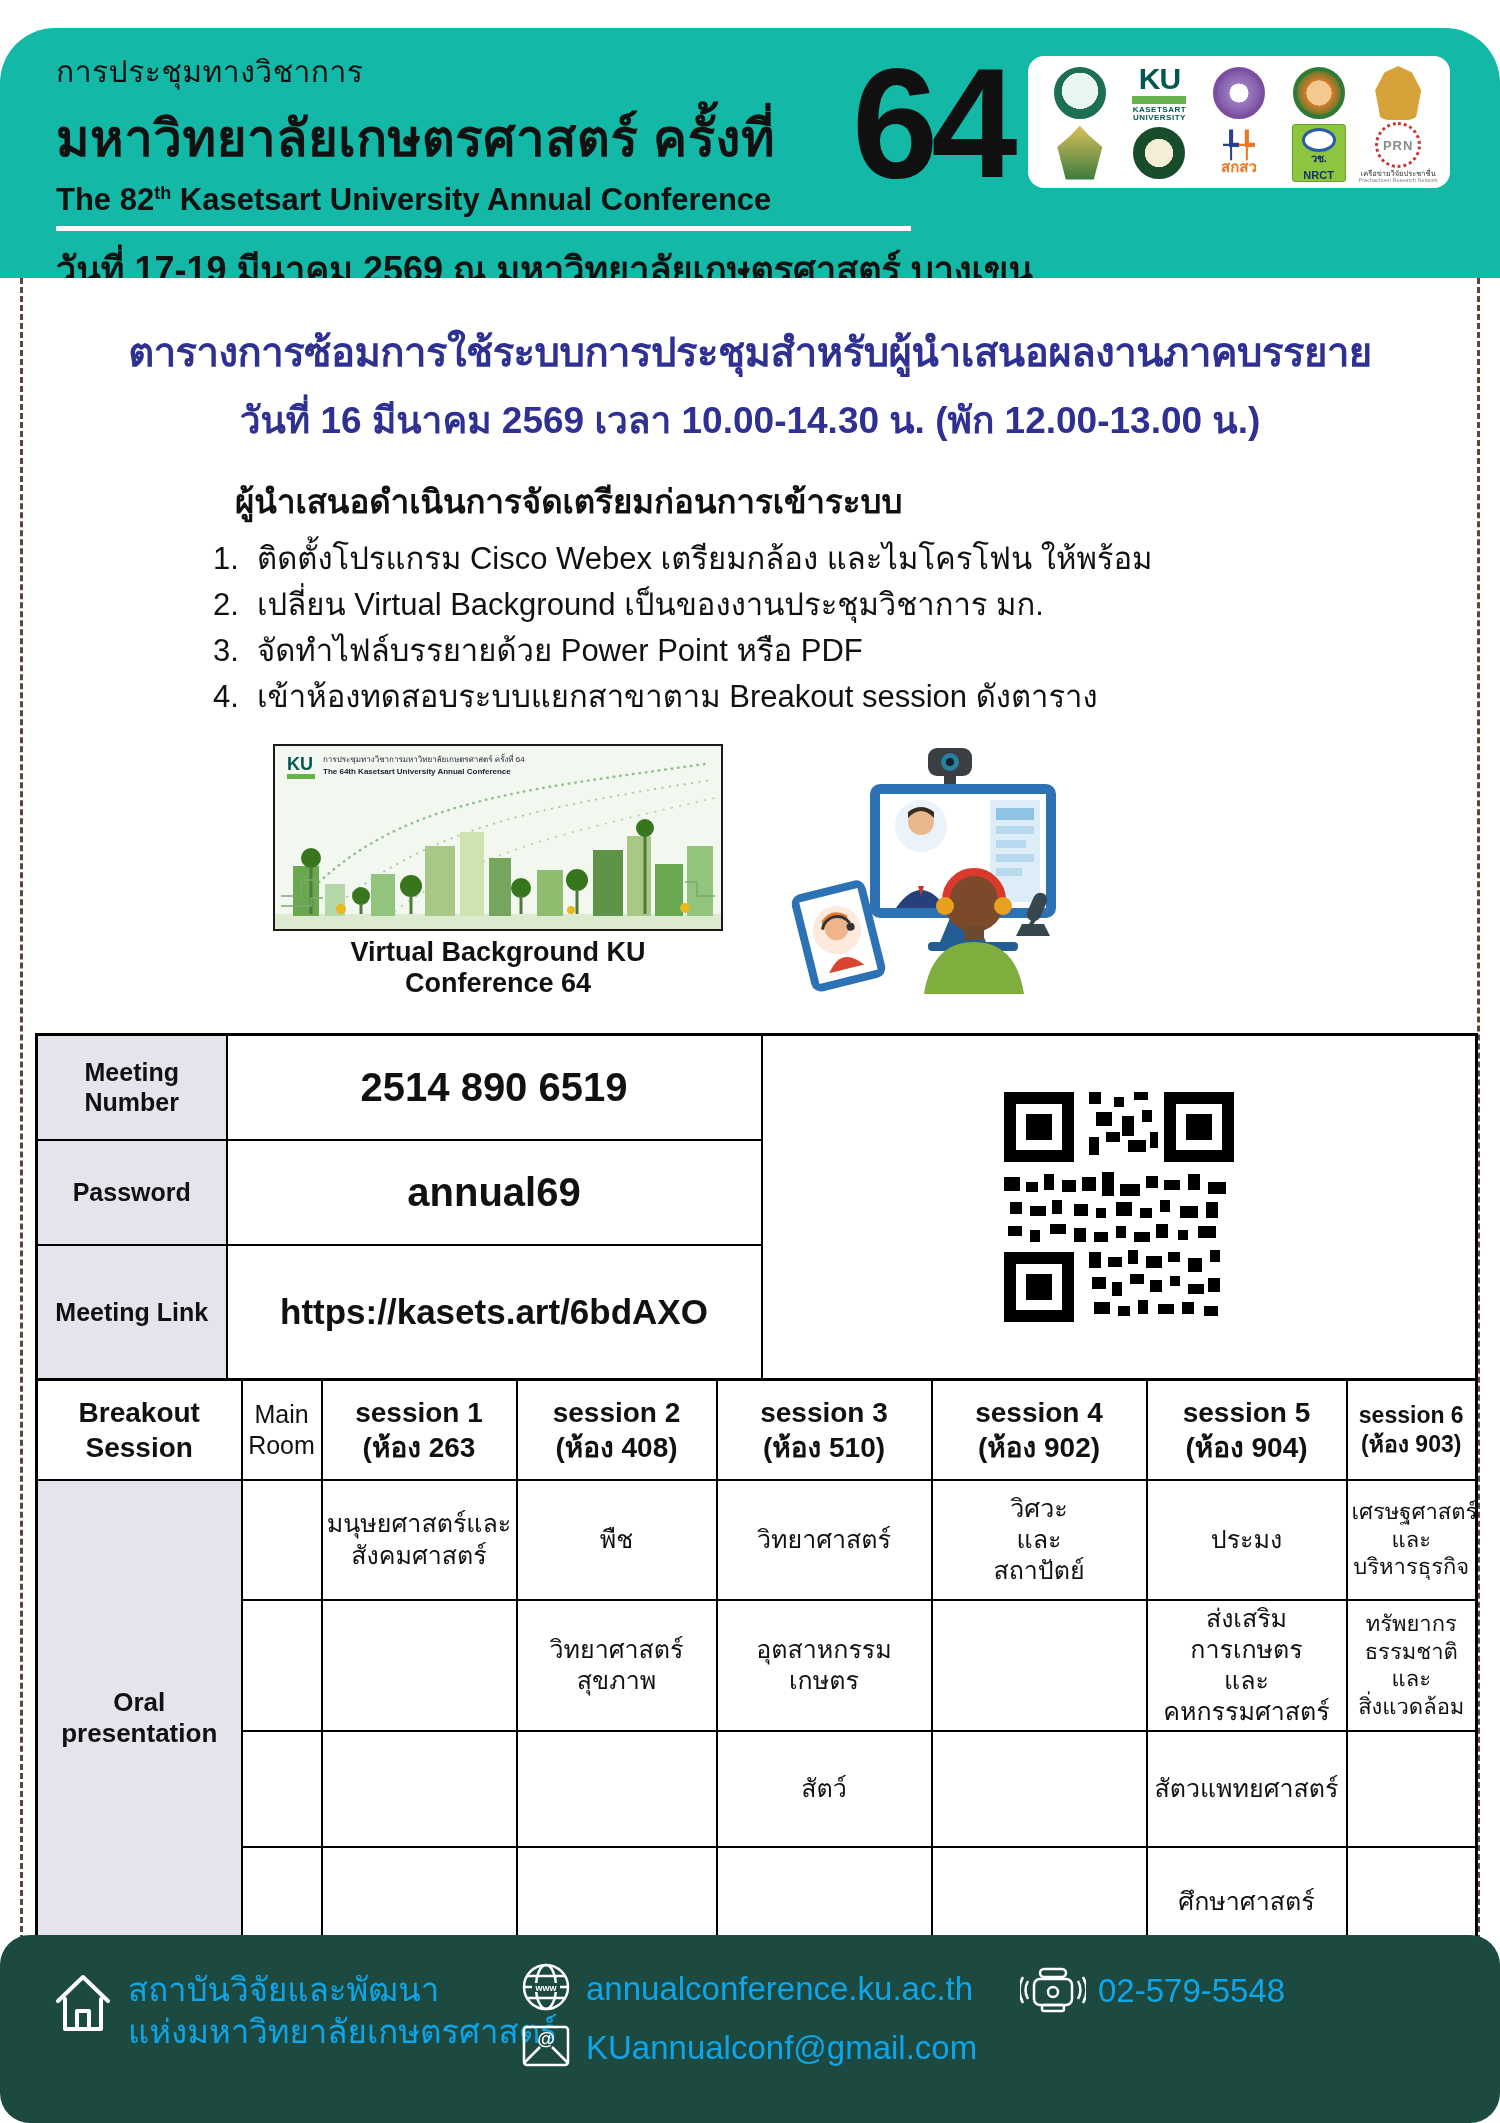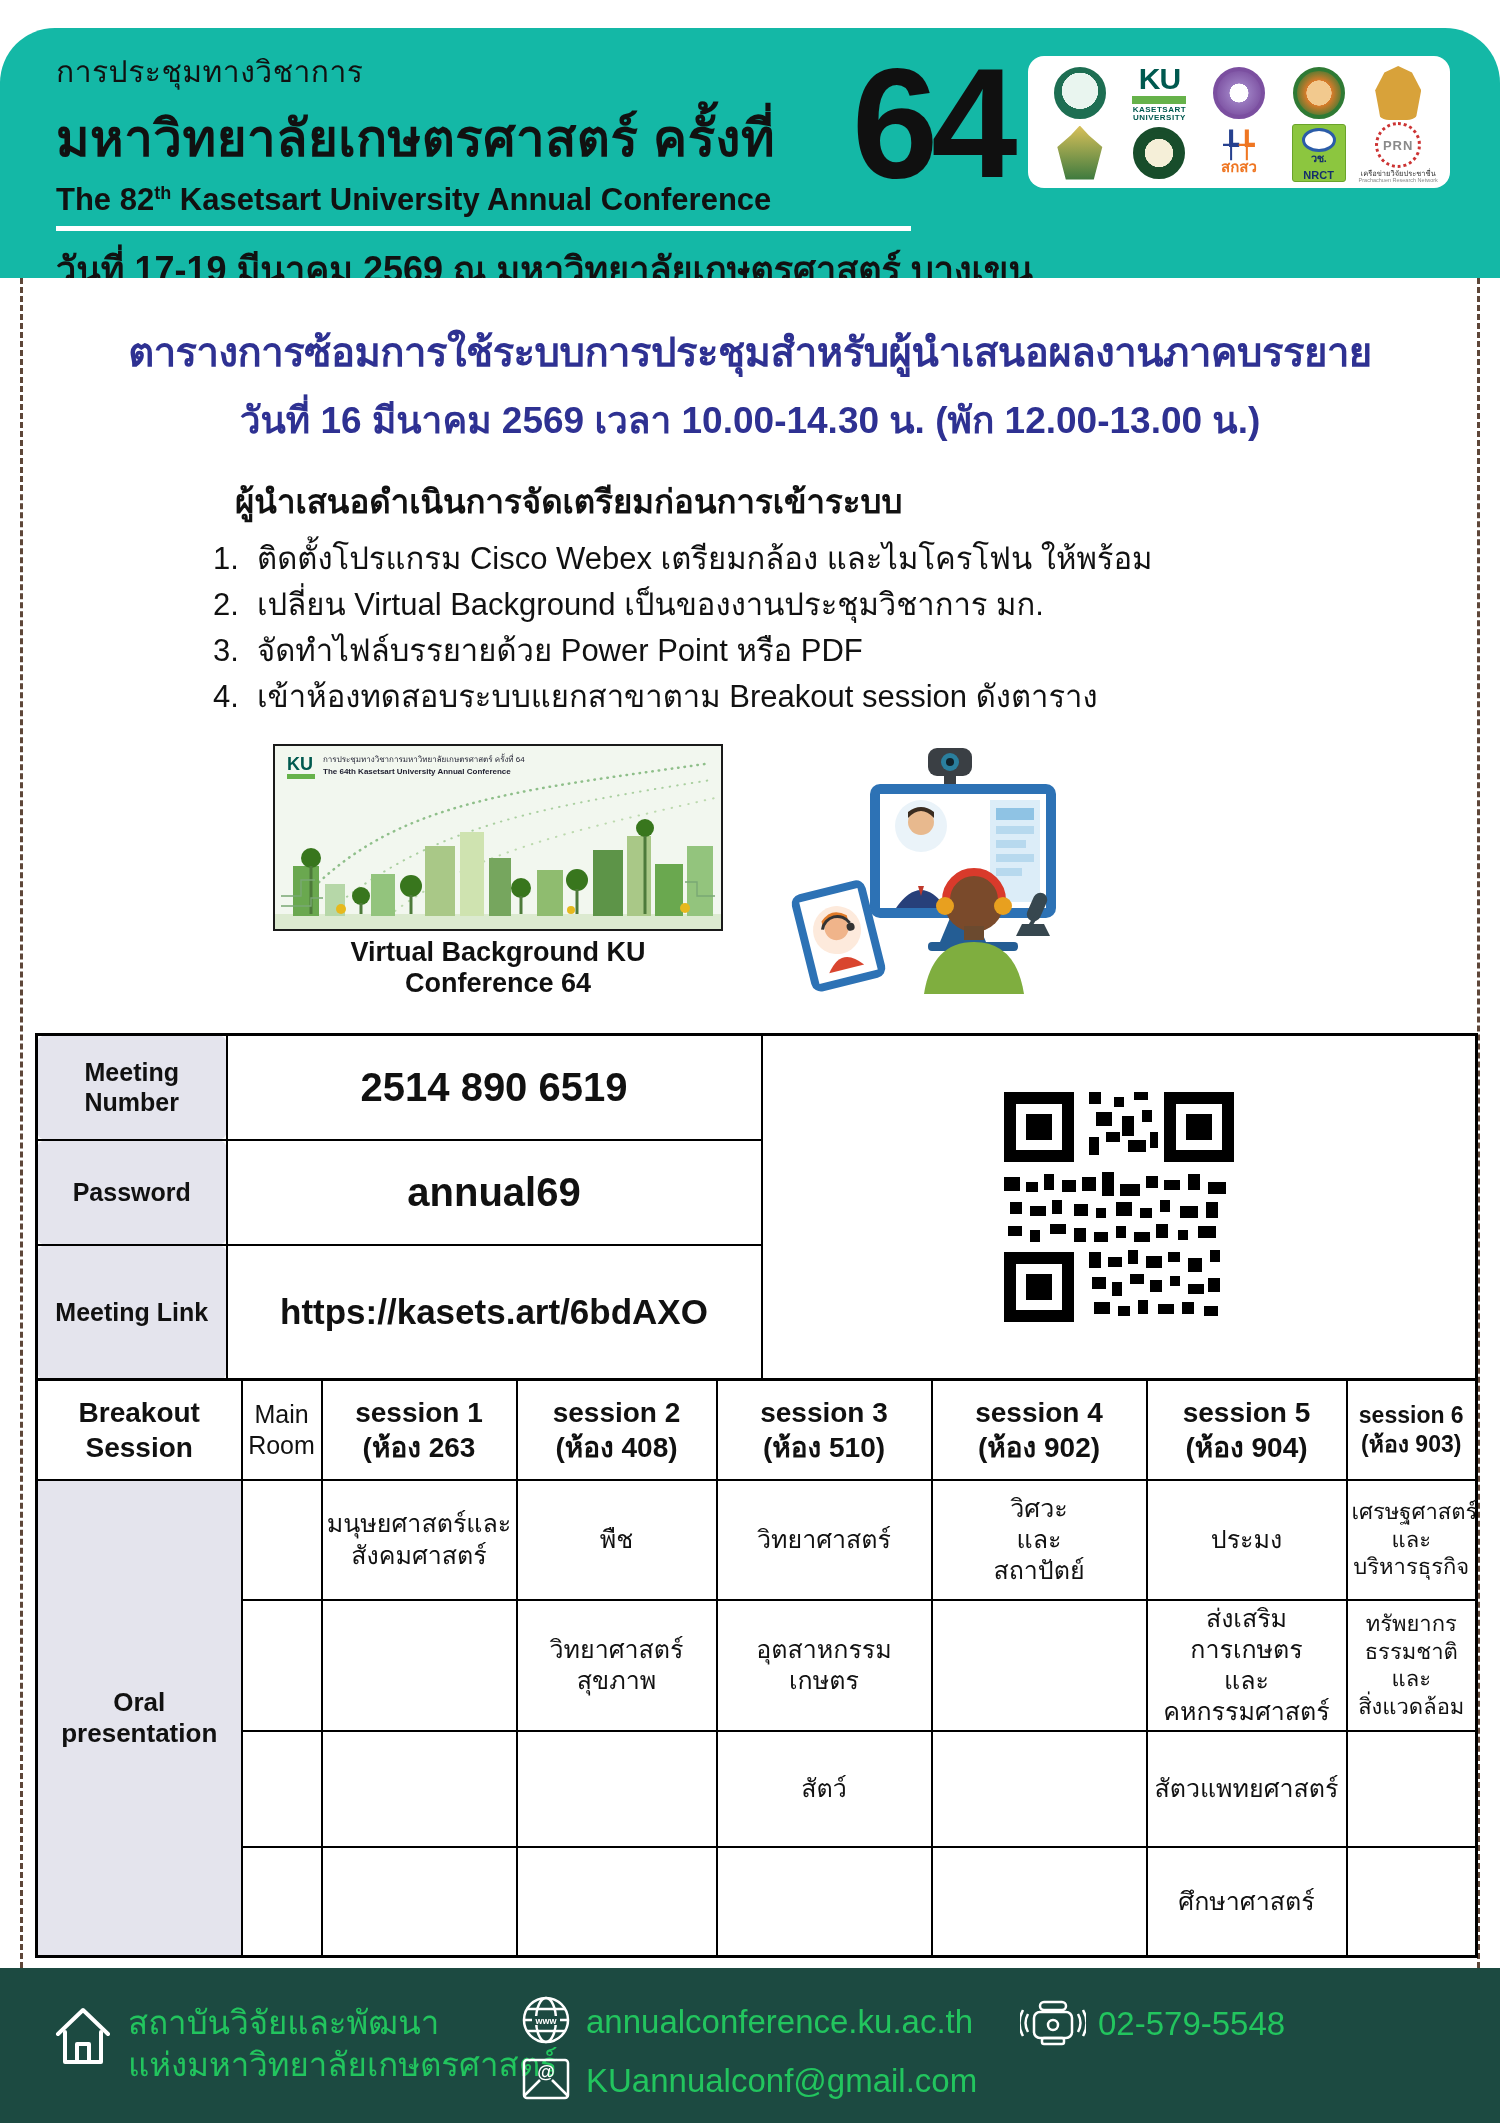--- a/index.html
+++ b/index.html
@@ -63,36 +63,36 @@
   .vb-thumb{width:446px;height:183px;border:2px solid #1a1a1a;background:#f2f7ef;}
   .vb-caption{text-align:center;font-size:27px;font-weight:600;margin-top:6px;}
 
   
   .tables{margin:34px 0 0 12px;width:1440px;}
   table{border-collapse:collapse;table-layout:fixed;width:1440px;}
   table{border:3px solid #000;}
   td,th{border:2px solid #000;padding:2px 4px;text-align:center;vertical-align:middle;
         white-space:pre-line;word-break:normal;}
   .lbl{background:#E4E4ED;font-weight:800;font-size:26px;line-height:1.2;}
-  .tblA .lbl{font-size:25px;border-radius:9px;}
+  .tblA .lbl{font-size:25px;}
   .val{font-weight:800;font-size:40px;}
   .val-link{font-weight:800;font-size:35px;}
   .qr-cell{background:#fff;}
   .qr-wrap{display:flex;justify-content:center;}
   .tblB{margin-top:-3px;padding-left:18px;}
   .tblB th{font-weight:800;font-size:28px;line-height:1.25;background:#fff;}
   .tblB .main-room{font-weight:500;font-size:25px;}
   .tblB td.cell{font-size:25px;line-height:1.25;font-weight:500;}
   .tblB td.cell.s6{font-size:22px;}
   .tblB th.s6{font-size:23px;}
 
   .note{margin-top:20px;text-align:center;font-size:33px;font-weight:600;line-height:1.35;}
 
   
-  .footer{position:absolute;left:0;right:0;bottom:0;height:155px;background:#1C4A41;color:#22c55e;}
+  .footer{position:absolute;left:0;right:0;bottom:0;height:188px;background:#1C4A41;color:#0ea5e9;border-radius:30px;}
   .fgroup{position:absolute;display:flex;align-items:center;gap:14px;}
   .fg-org{left:52px;top:34px;align-items:flex-start;}
   .fg-web{left:520px;top:26px;}
   .fg-mail{left:520px;top:88px;}
   .fg-phone{left:1020px;top:26px;gap:12px;}
   .ftext{font-size:33px;line-height:42px;}
   .ficon{flex:0 0 auto;}
 
   svg text{font-family:"Liberation Sans","DejaVu Sans",sans-serif;}
 </style>

